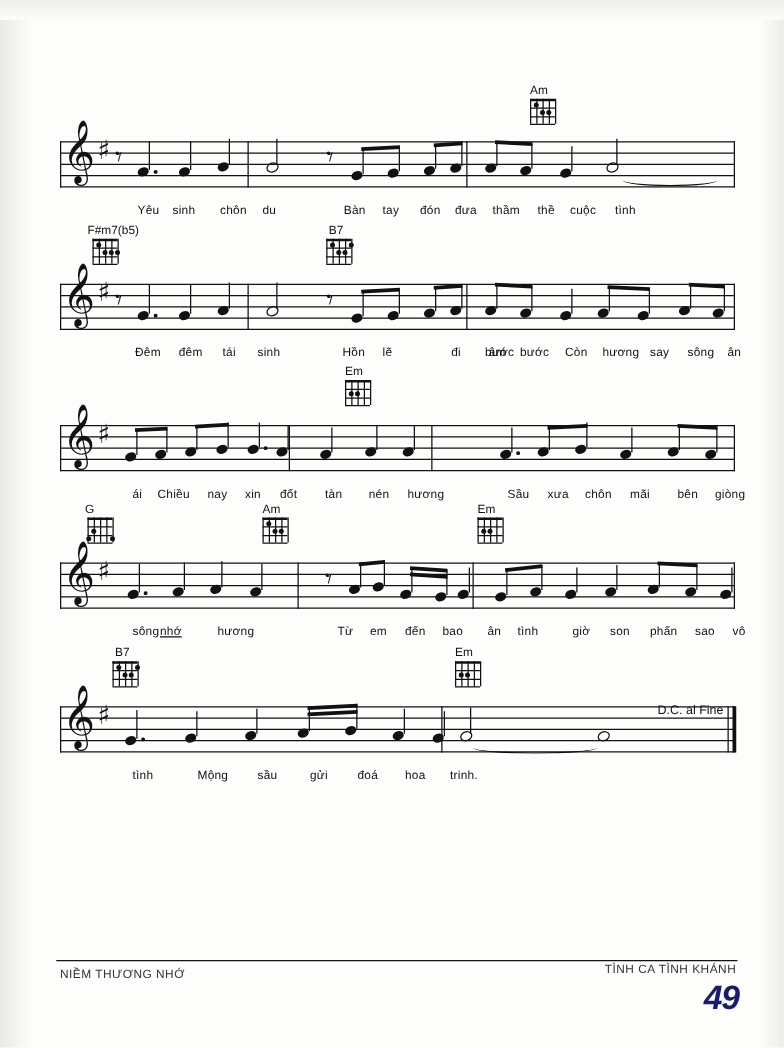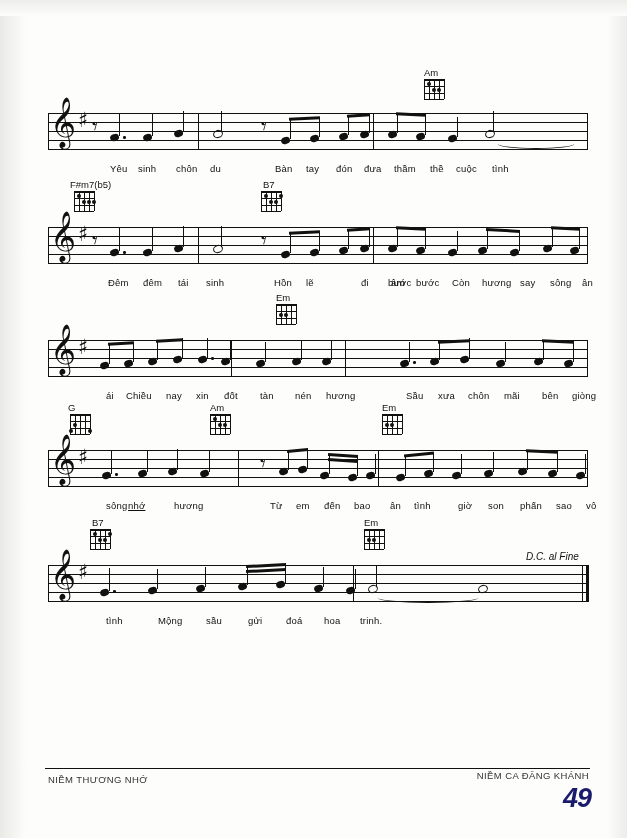--- a/index.html
+++ b/index.html
@@ -195,23 +195,23 @@
     position: absolute;
     width: 4px;
     height: 4px;
     border-radius: 50%;
     background: #111;
   }
 
   .marking {
     position: absolute;
     font-size: 10px;
-    font-style: italic;
     color: #111;
     white-space: nowrap;
+    margin-top: 12px;
   }
 
   .footer-rule {
     position: absolute;
     left: 45px;
     top: 768px;
     width: 545px;
     height: 1px;
     background: #111;
   }
@@ -742,15 +742,15 @@
     <div class="lyric" style="left:110px; top:50px;">Mộng</div>
     <div class="lyric" style="left:158px; top:50px;">sầu</div>
     <div class="lyric" style="left:200px; top:50px;">gửi</div>
     <div class="lyric" style="left:238px; top:50px;">đoá</div>
     <div class="lyric" style="left:276px; top:50px;">hoa</div>
     <div class="lyric" style="left:312px; top:50px;">trinh.</div>
   </div>
 
   <div class="footer-rule"></div>
   <div class="footer-left">NIỀM THƯƠNG NHỚ</div>
-  <div class="footer-right">NIỀM CA ĐĂNG KHÁNH</div>
+  <div class="footer-right">TÌNH CA TÌNH KHÁNH</div>
   <div class="page-number">49</div>
 </div>
 
 </body></html>

